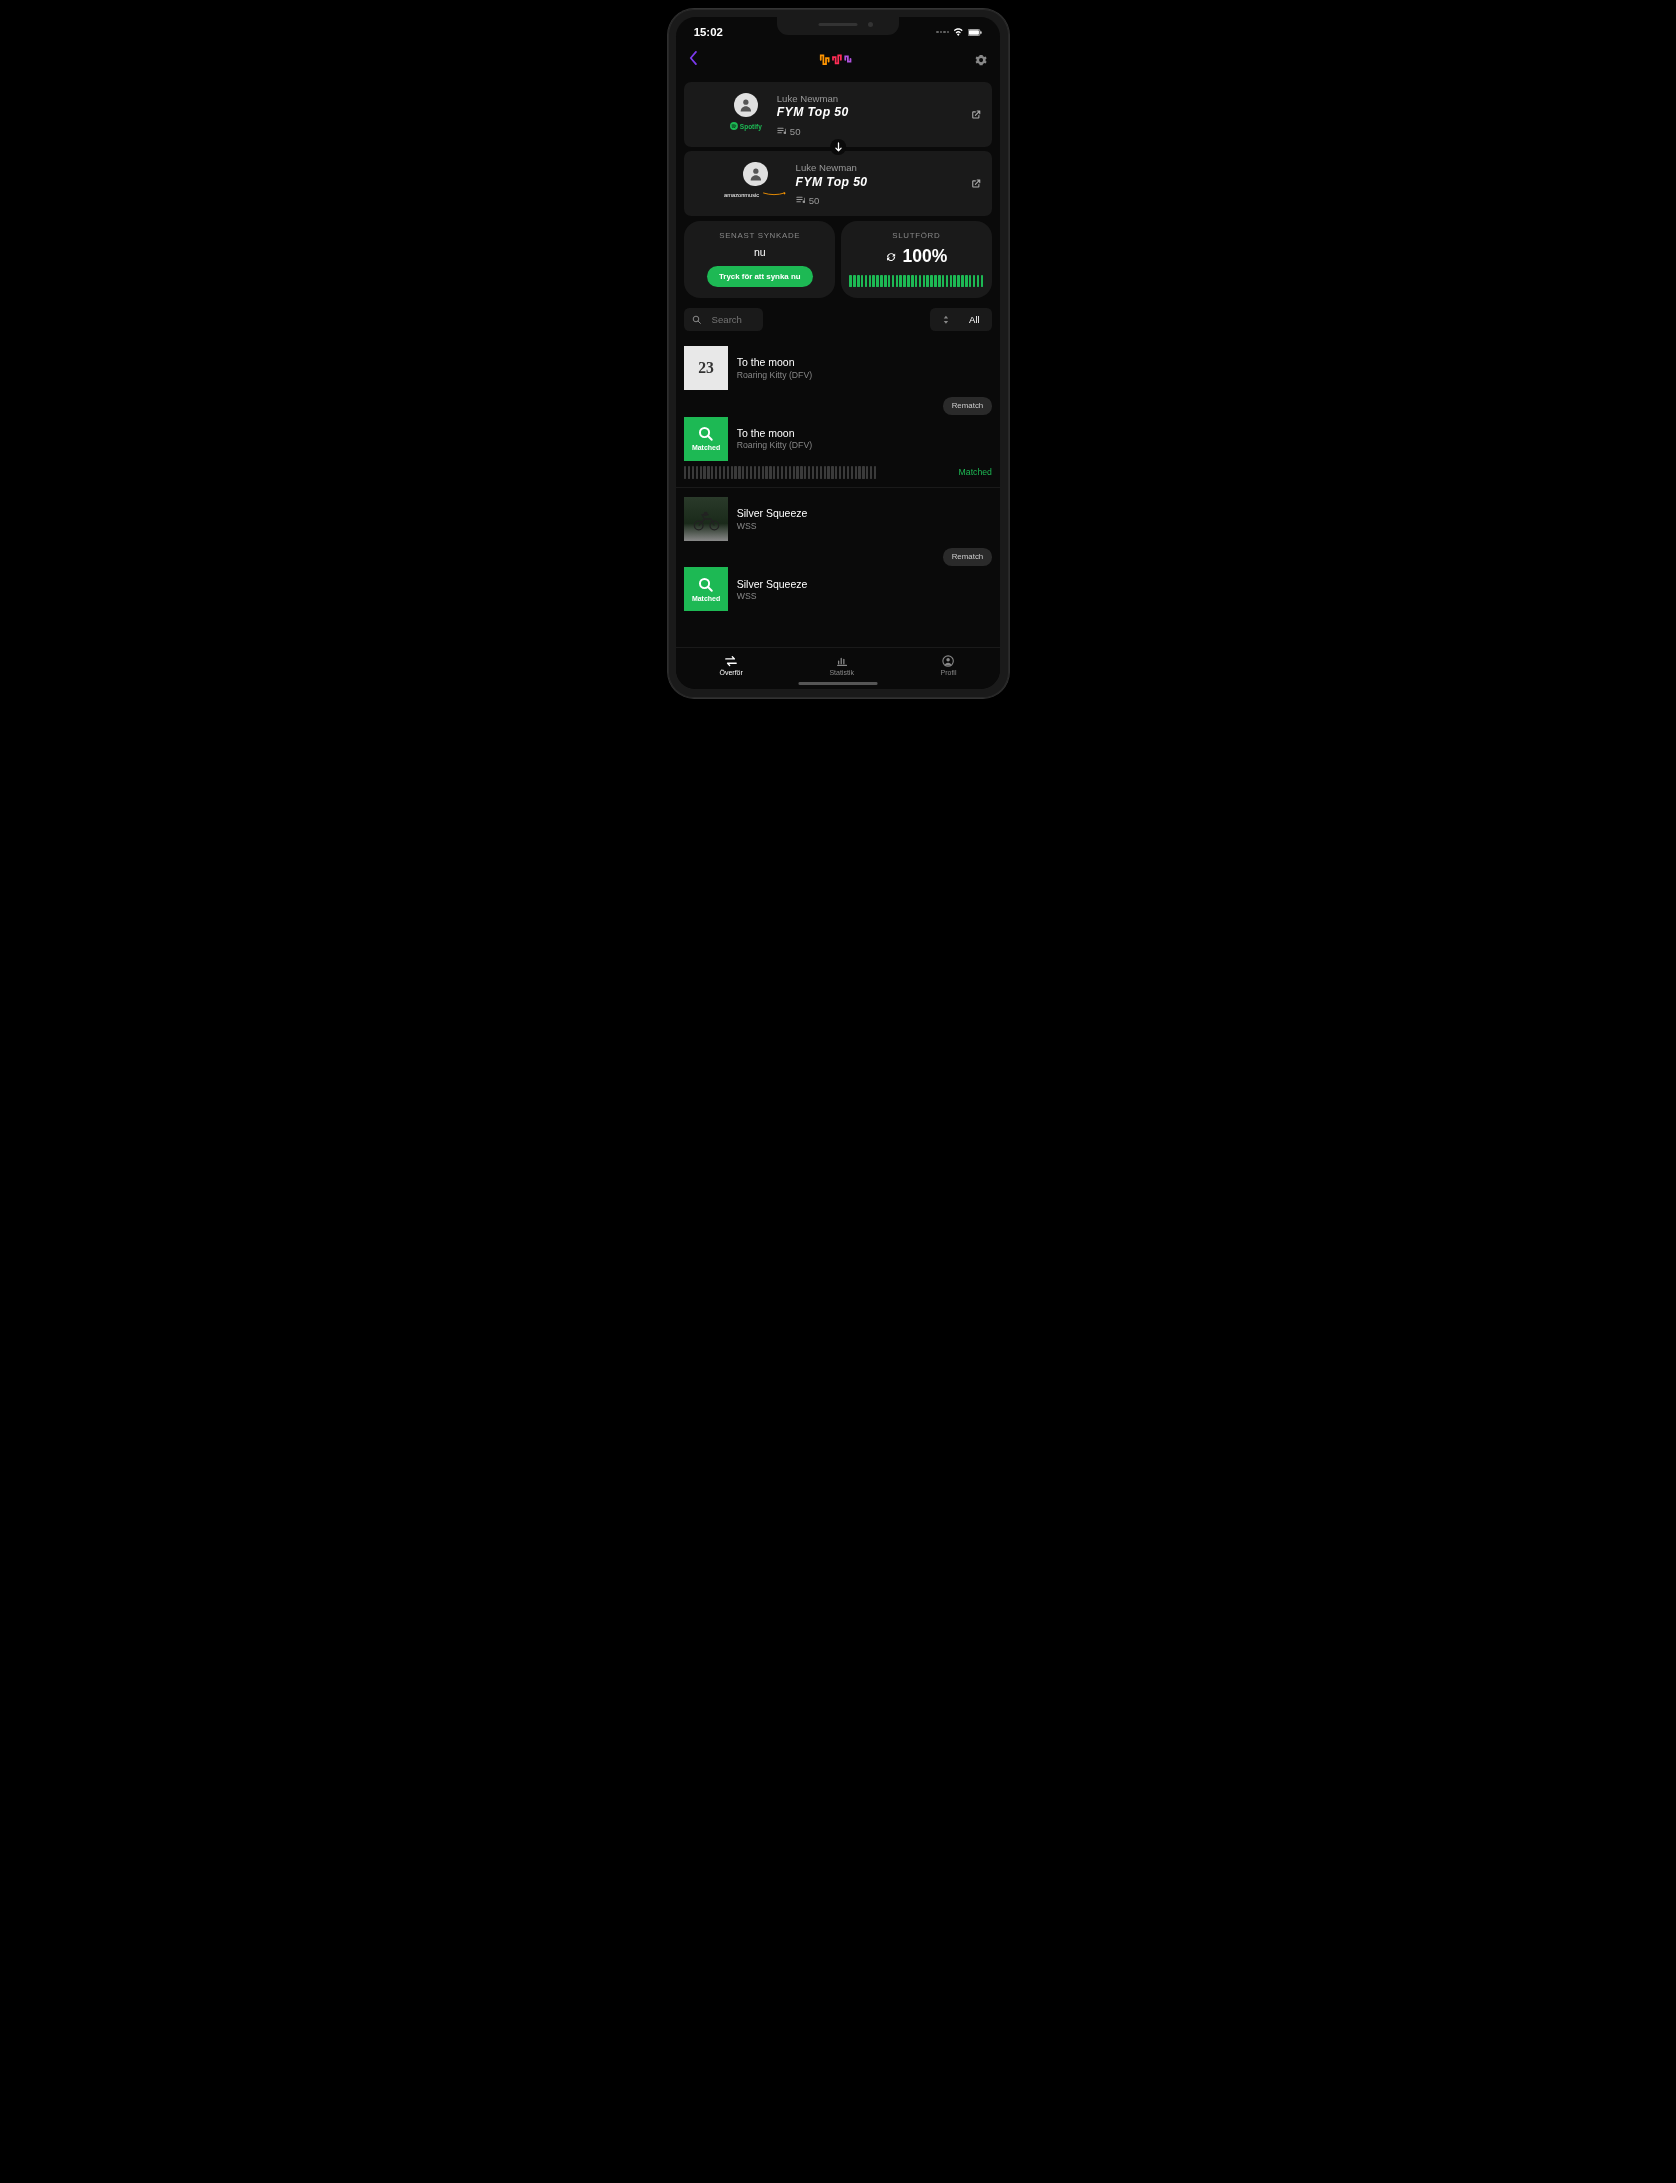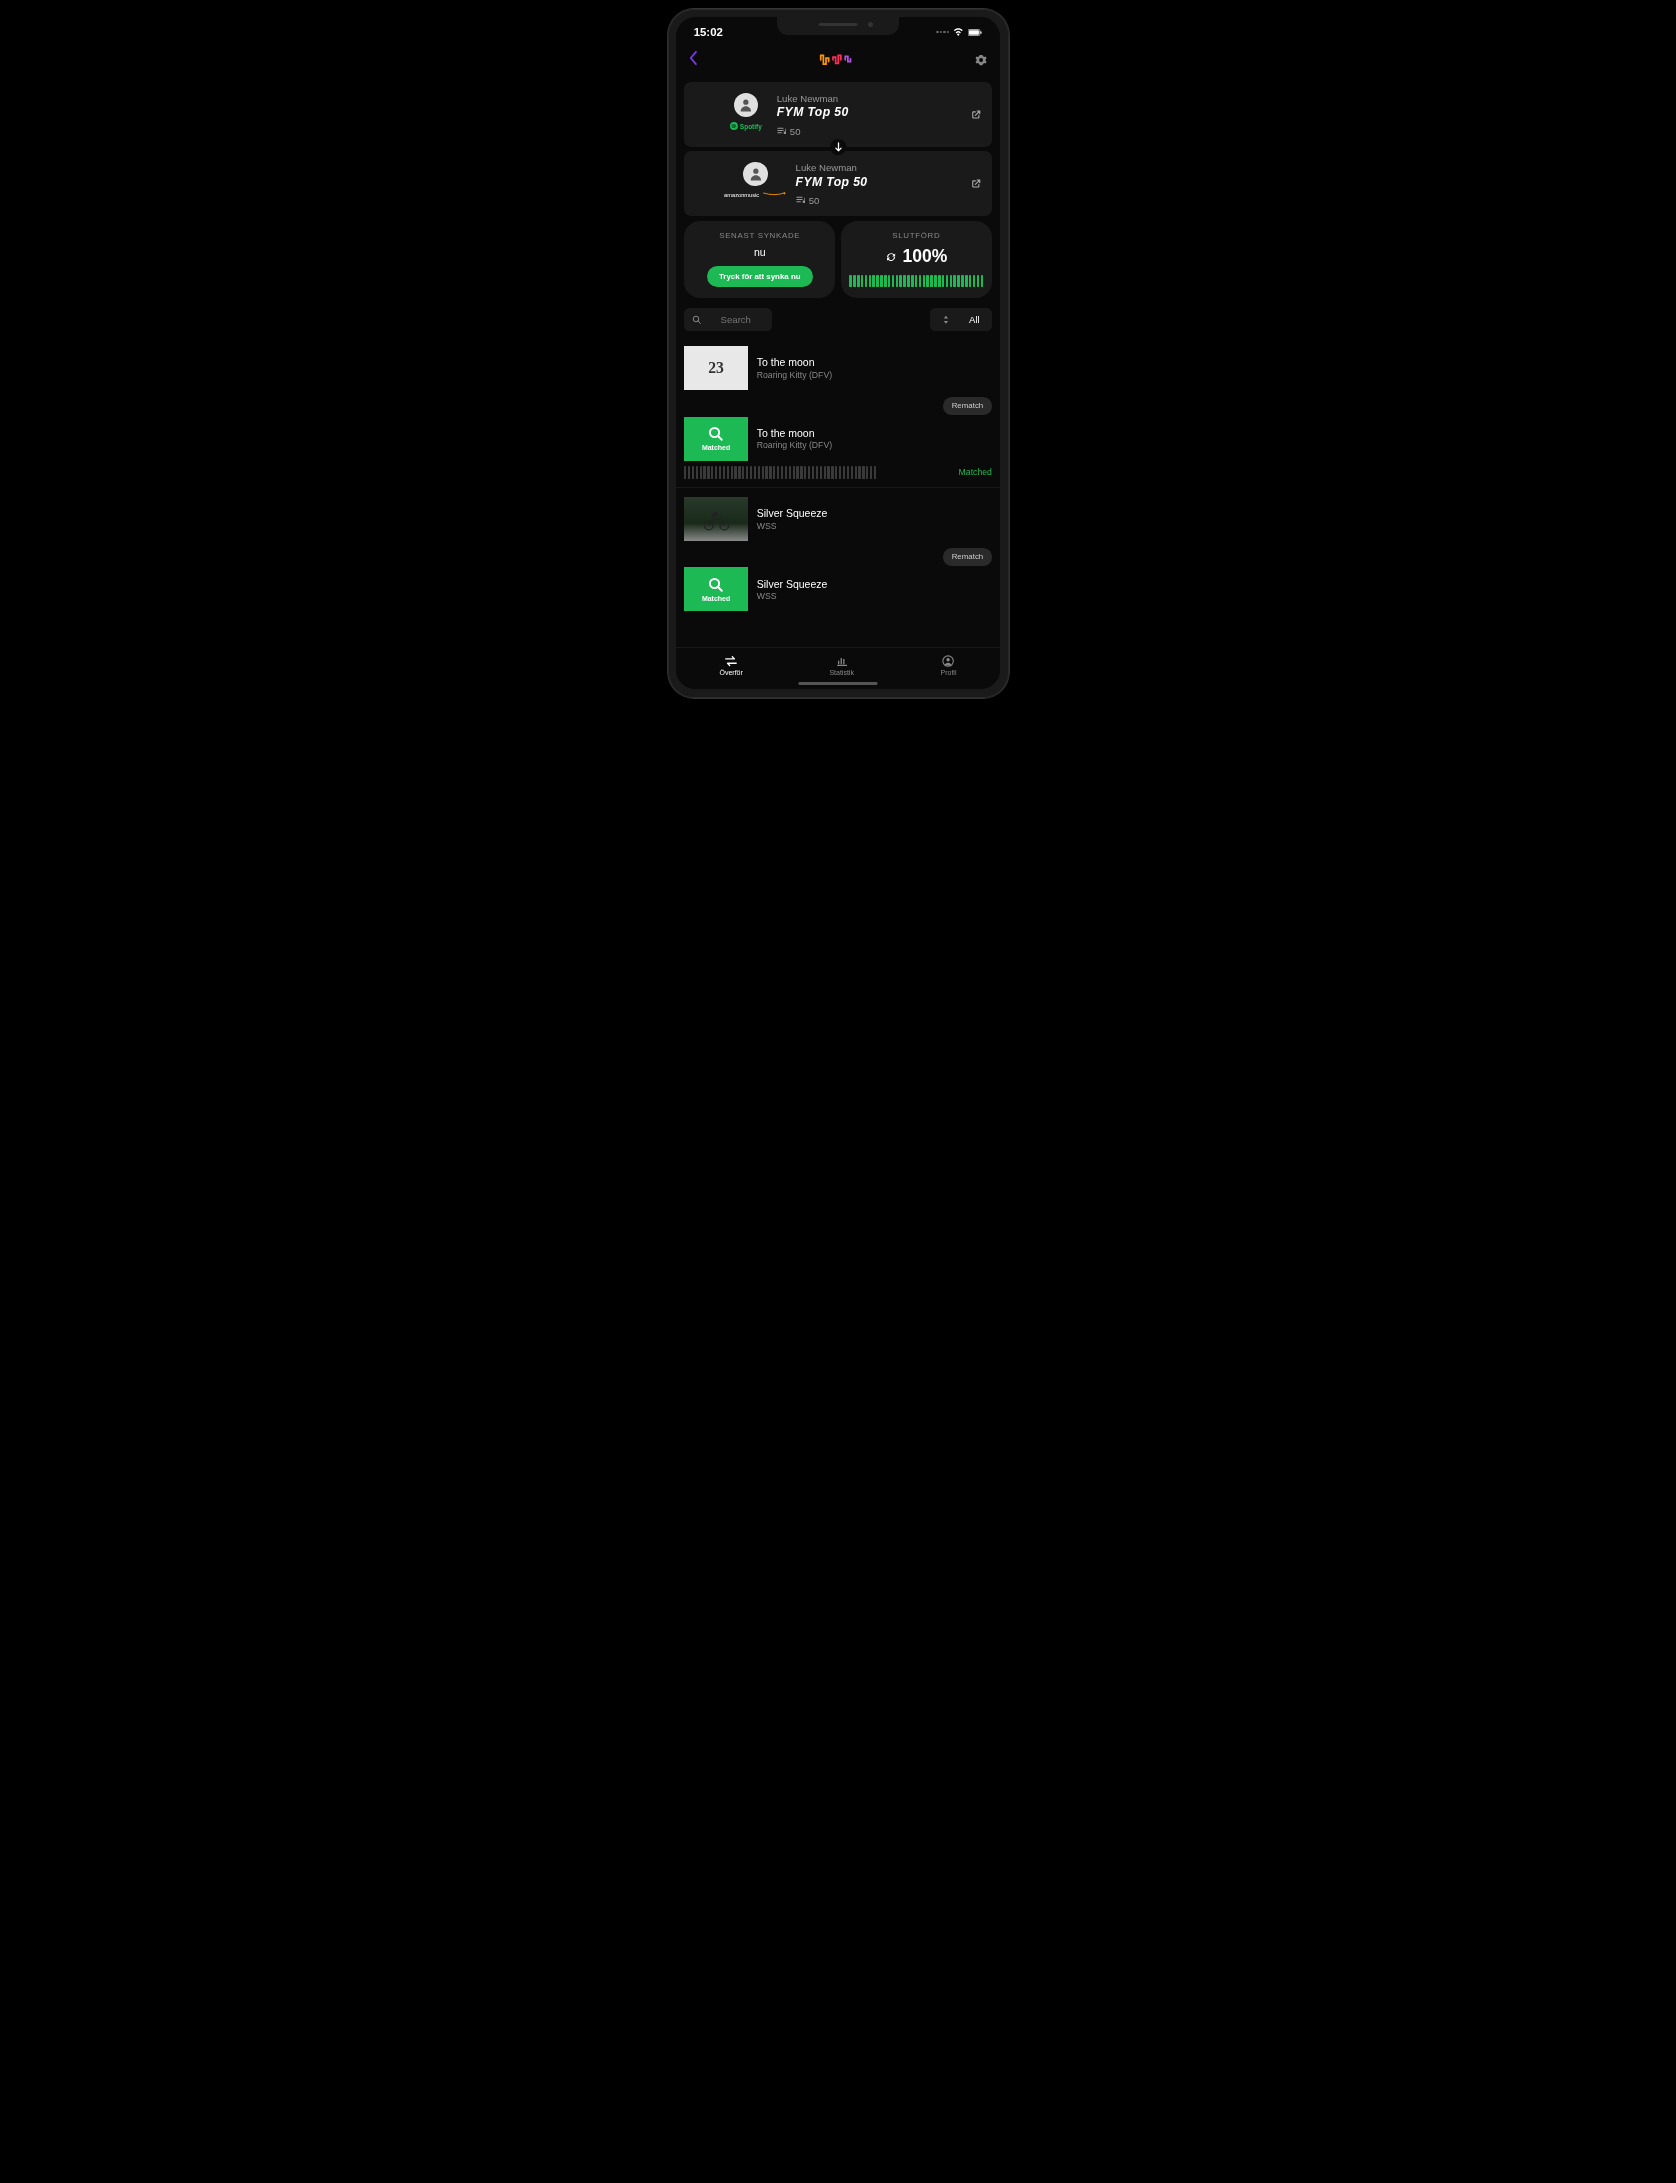--- a/index.html
+++ b/index.html
@@ -142,21 +142,21 @@
   }
   .progress-ticks { display: flex; gap: 1.3px; justify-content: space-between; }
   .progress-ticks span { flex: 1; height: 12.2px; background: #1db954; border-radius: 0.4px; max-width: 2.6px; }
   .search-row { display: flex; align-items: center; gap: 5.2px; padding: 6.1px 7.9px; }
   .search-box {
     background: #1a1a1a;
     border-radius: 5.2px;
     padding: 6.1px 7.9px;
     display: flex;
     align-items: center;
-    gap: 19px;
+    gap: 10px;
     color: #888;
     cursor: pointer;
   }
   .search-box input {
     background: transparent; border: none; color: #888; font-size: 9.6px; outline: none; width: 44px;
   }
   .filter-box {
     margin-left: auto;
     background: #1a1a1a;
     border-radius: 5.2px;
@@ -164,21 +164,21 @@
     display: flex;
     align-items: center;
     gap: 19px;
     color: #fff;
     font-size: 9.6px;
     cursor: pointer;
   }
   .track-item { padding: 8.7px 7.9px; border-bottom: 0.4px solid #1a1a1a; }
   .track-row { display: flex; align-items: center; gap: 8.7px; margin-bottom: 5.2px; }
   .album-art {
-    width: 64px; height: 44px;
+    width: 44px; height: 44px;
     background: #e8e8e8;
     display: flex;
     align-items: center;
     justify-content: center;
     font-size: 15.7px;
     font-weight: 700;
     color: #333;
     position: relative;
     overflow: hidden;
   }

